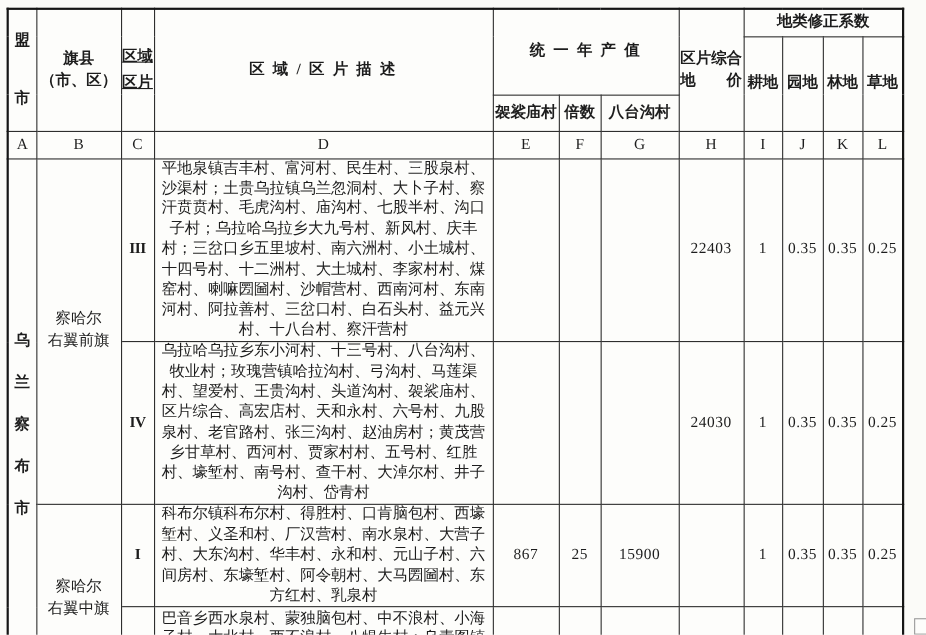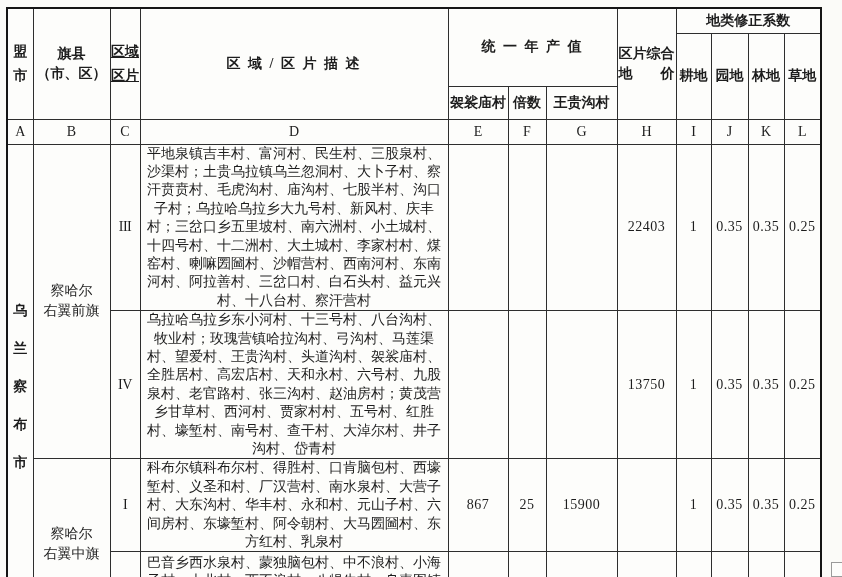--- a/index.html
+++ b/index.html
@@ -45,21 +45,21 @@
     word-break: break-all;
     padding: 0 1px;
   }
   .vert-league {
     line-height: 38px;
     font-weight: bold;
     font-size: 16px;
     letter-spacing: 0;
   }
   .vert-hdr2 {
-    line-height: 24px;
+    line-height: 53px;
   }
   .vert-hdr4 {
     line-height: 24px;
     text-decoration: underline;
   }
   .desc {
     text-align: left;
     font-size: 15px;
     line-height: 18.4px;
     padding: 2px 3px 2px 5px;
@@ -67,20 +67,21 @@
   .num {
     font-size: 14.5px;
     letter-spacing: 0.5px;
   }
   .letter {
     font-size: 14px;
   }
   .zone {
     font-size: 17px;
     letter-spacing: -0.5px;
+    font-weight: bold;
   }
   .spread {
     letter-spacing: 2px;
   }
   #corner-artifact {
     position: absolute;
     left: 831px;
     top: 562px;
     width: 18px;
     height: 13px;
@@ -124,21 +125,21 @@
     <tr style="height:53px">
       <td rowspan="2" class="hdr">耕地</td>
       <td rowspan="2" class="hdr">园地</td>
       <td rowspan="2" class="hdr">林地</td>
       <td rowspan="2" class="hdr">草地</td>
     </tr>
 
     <tr style="height:33px">
       <td class="hdr">袈裟庙村</td>
       <td class="hdr">倍数</td>
-      <td class="hdr">王贵沟村</td>
+      <td class="hdr">八台沟村</td>
     </tr>
 
     <tr style="height:25px">
       <td class="letter">A</td>
       <td class="letter">B</td>
       <td class="letter">C</td>
       <td class="letter">D</td>
       <td class="letter">E</td>
       <td class="letter">F</td>
       <td class="letter">G</td>
@@ -160,25 +161,25 @@
       <td class="num"></td>
       <td class="num">22403</td>
       <td class="num">1</td>
       <td class="num">0.35</td>
       <td class="num">0.35</td>
       <td class="num">0.25</td>
     </tr>
 
     <tr style="height:119px">
       <td class="zone">IV</td>
-      <td class="desc">乌拉哈乌拉乡东小河村、十三号村、八台沟村、牧业村；玫瑰营镇哈拉沟村、弓沟村、马莲渠村、望爱村、王贵沟村、头道沟村、袈裟庙村、全胜居村、高宏店村、天和永村、六号村、九股泉村、老官路村、张三沟村、赵油房村；黄茂营乡甘草村、西河村、贾家村村、五号村、红胜村、壕堑村、南号村、查干村、大淖尔村、井子沟村、岱青村</td>
-      <td class="num"></td>
-      <td class="num"></td>
-      <td class="num"></td>
-      <td class="num">13750</td>
+      <td class="desc">乌拉哈乌拉乡东小河村、十三号村、八台沟村、牧业村；玫瑰营镇哈拉沟村、弓沟村、马莲渠村、望爱村、王贵沟村、头道沟村、袈裟庙村、区片综合、高宏店村、天和永村、六号村、九股泉村、老官路村、张三沟村、赵油房村；黄茂营乡甘草村、西河村、贾家村村、五号村、红胜村、壕堑村、南号村、查干村、大淖尔村、井子沟村、岱青村</td>
+      <td class="num"></td>
+      <td class="num"></td>
+      <td class="num"></td>
+      <td class="num">24030</td>
       <td class="num">1</td>
       <td class="num">0.35</td>
       <td class="num">0.35</td>
       <td class="num">0.25</td>
     </tr>
 
     <tr style="height:82px">
       <td rowspan="2" class="hdr" style="font-weight:normal">察哈尔
 右翼中旗</td>
       <td class="zone">I</td>

